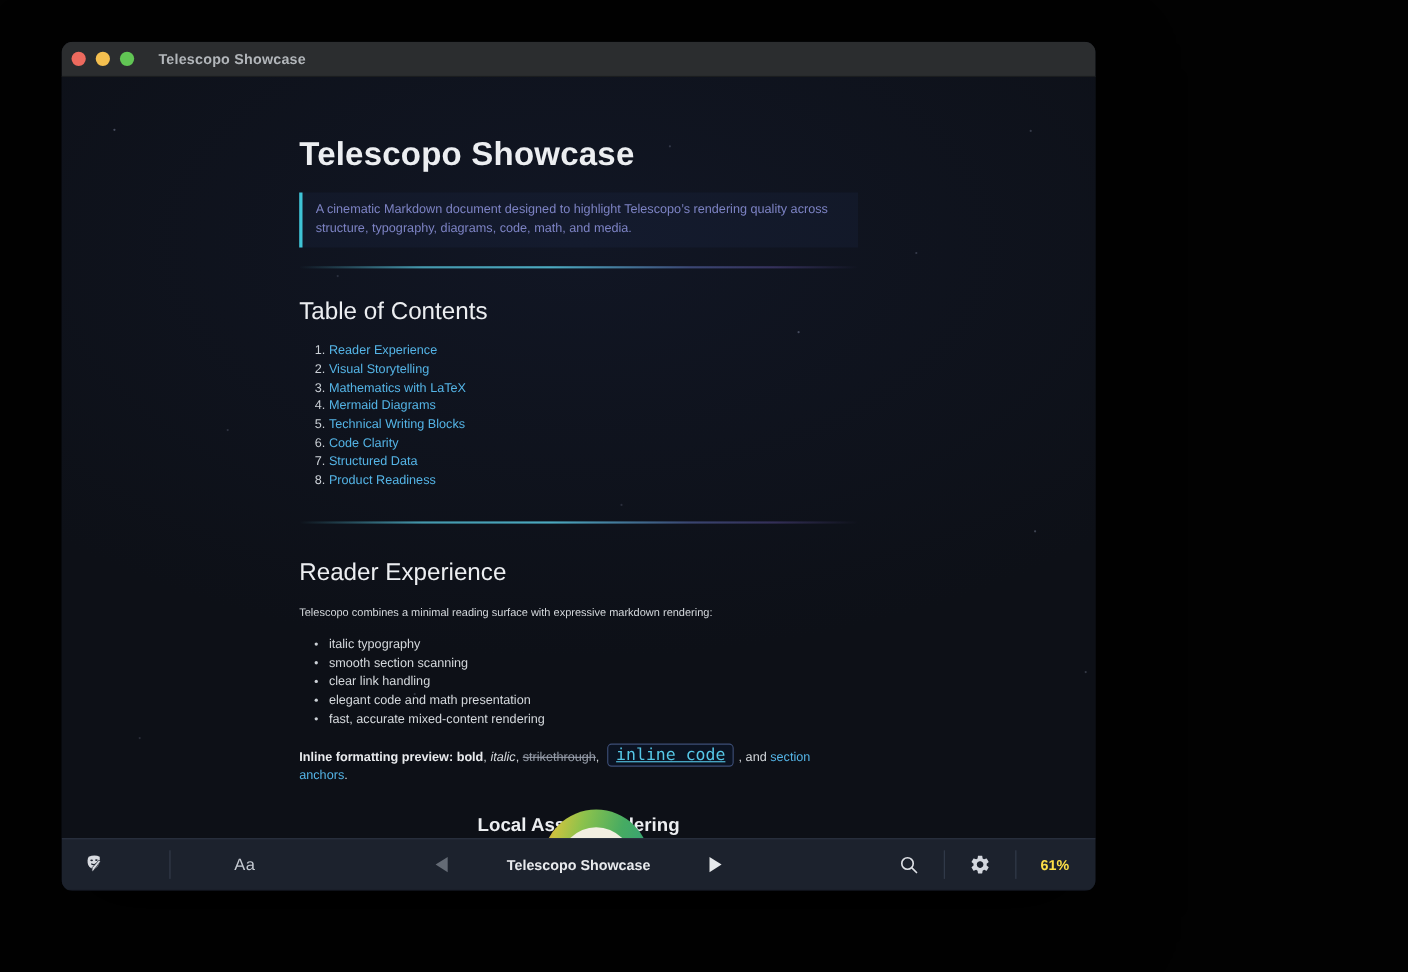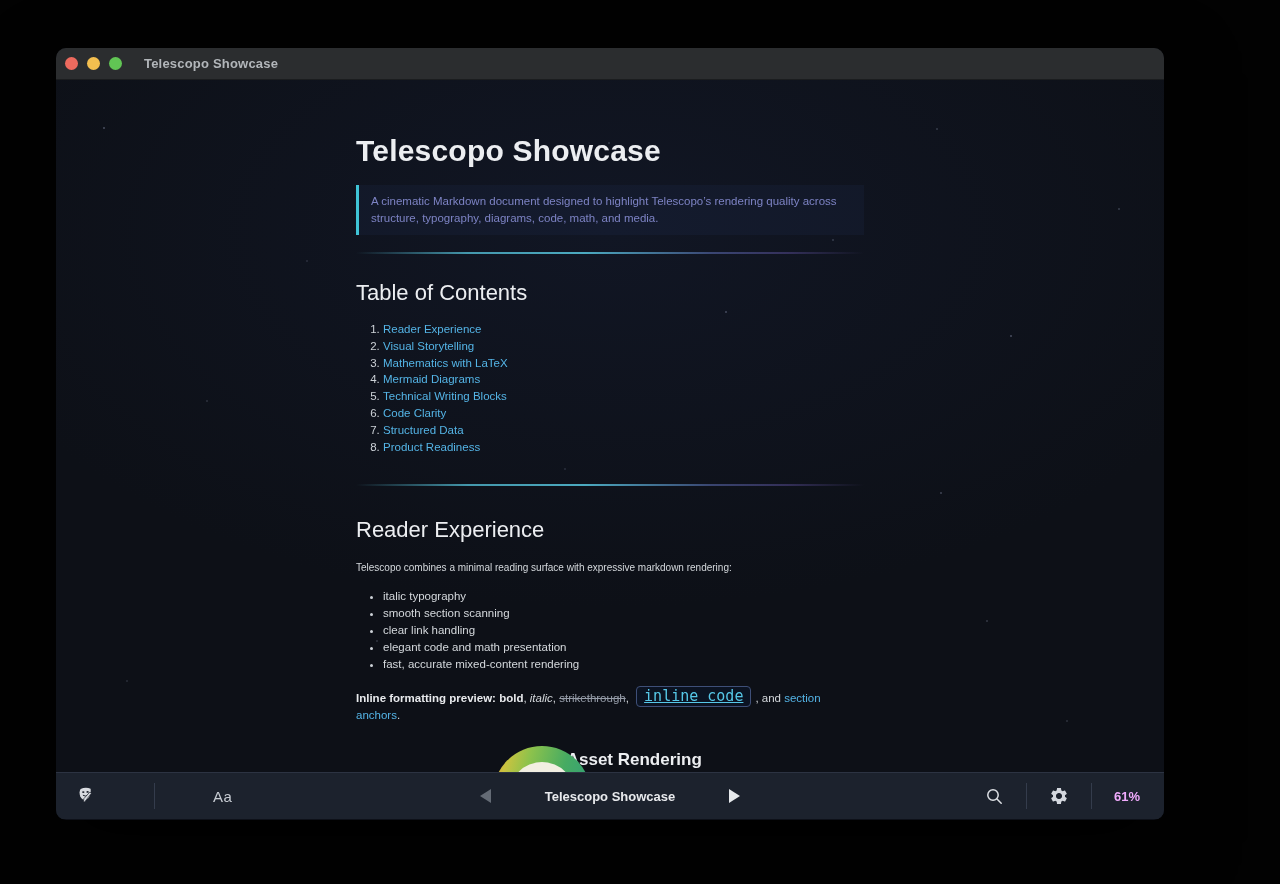--- a/index.html
+++ b/index.html
@@ -1,20 +1,20 @@
 <!DOCTYPE html>
 <html><head>
 <meta charset="utf-8">
 <style>
   * { margin: 0; padding: 0; box-sizing: border-box; }
   html, body { width: 1280px; height: 884px; background: #020202; overflow: hidden; }
   body { font-family: "Liberation Sans", sans-serif; }
 
   .window {
-    position: absolute; left: 56px; top: 48px; width: 1108px; height: 772px;
+    position: absolute; left: 56px; top: 38px; width: 940px; height: 772px;
     border-radius: 10px; overflow: hidden; background: #0e1119;
     box-shadow: 0 24px 70px rgba(0,0,0,0.85);
   }
 
   
   .titlebar {
     height: 32px; background: #2b2d2f; display: flex; align-items: center;
     padding-left: 9px; border-bottom: 1px solid #1b1d1f;
   }
   .traffic { width: 13px; height: 13px; border-radius: 50%; margin-right: 9px; }
@@ -125,21 +125,21 @@
   .tb-center > * { pointer-events: auto; }
   .tb-divider { width: 1px; height: 26px; background: #343c4c; margin: 0 18px; }
   .tb-btn {
     display: flex; align-items: center; justify-content: center;
     background: none; border: 0; cursor: pointer; padding: 4px;
   }
   .aa-label { font-size: 15px; color: #c6cbd2; letter-spacing: 0.5px; }
   .nav-title { font-size: 13px; font-weight: bold; color: #e8eaed; }
   .arrow-left { width: 0; height: 0; border-top: 7px solid transparent; border-bottom: 7px solid transparent; border-right: 11px solid #646b75; }
   .arrow-right { width: 0; height: 0; border-top: 7px solid transparent; border-bottom: 7px solid transparent; border-left: 11px solid #e6e9ec; }
-  .zoom-label { font-size: 13px; font-weight: bold; color: #f0abfc; }
+  .zoom-label { font-size: 13px; font-weight: bold; color: #fde047; }
   .tb-icon svg { display: block; }
 </style>
 </head>
 <body>
 
 <div class="window">
 
   <div class="titlebar">
     <span class="traffic red"></span>
     <span class="traffic yellow"></span>

